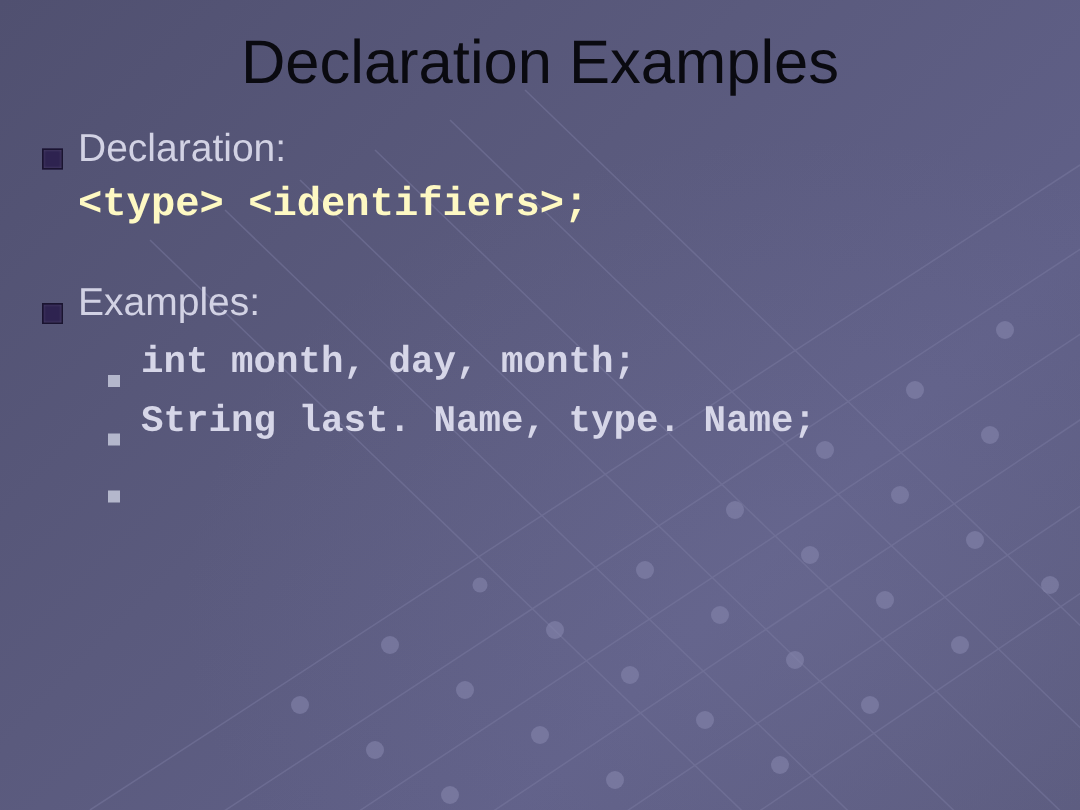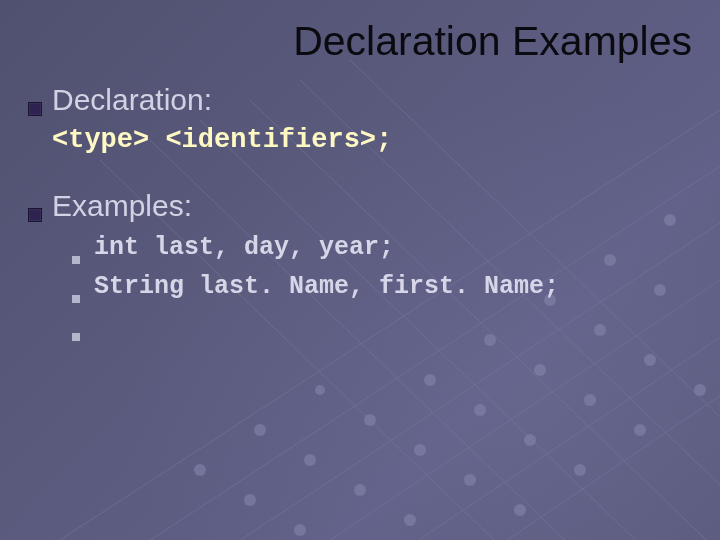--- a/index.html
+++ b/index.html
@@ -22,42 +22,42 @@
     inset: 0;
     pointer-events: none;
   }
   .slide {
     position: relative;
     padding: 18px 28px 0 28px;
   }
   .title {
     font-size: 41px;
     color: #0a0a10;
-    text-align: right;
+    text-align: center;
     margin: 0 0 18px 0;
     font-weight: normal;
   }
   .level1 {
     display: flex;
     align-items: baseline;
     gap: 10px;
     margin: 6px 0 8px 0;
   }
   .bullet-purple {
     width: 12px;
     height: 12px;
     background: #2e2350;
     border: 1px solid #1a1430;
     box-shadow: inset 0 0 2px rgba(255,255,255,0.18);
     flex: 0 0 auto;
     position: relative;
     top: 6px;
   }
   .level1-text {
-    font-size: 30px;
+    font-size: 26px;
     color: #d2d2e4;
   }
   .syntax-line {
     margin: 4px 0 34px 24px;
     font-family: "Courier New", monospace;
     font-size: 27px;
     font-weight: bold;
     color: #fef9c3;
   }
   .level2 {
@@ -141,22 +141,22 @@
 
   <div class="syntax-line">&lt;type&gt; &lt;identifiers&gt;;</div>
 
   <div class="level1">
     <span class="bullet-purple"></span>
     <span class="level1-text">Examples:</span>
   </div>
 
   <div class="level2">
     <span class="bullet-gray"></span>
-    <span class="level2-text">int last, day, year;</span>
+    <span class="level2-text">int month, day, month;</span>
   </div>
   <div class="level2">
     <span class="bullet-gray"></span>
-    <span class="level2-text">String last. Name, first. Name;</span>
+    <span class="level2-text">String last. Name, type. Name;</span>
   </div>
   <div class="level2 spaced">
     <span class="bullet-gray"></span>
   </div>
 </div>
 
 </body></html>

